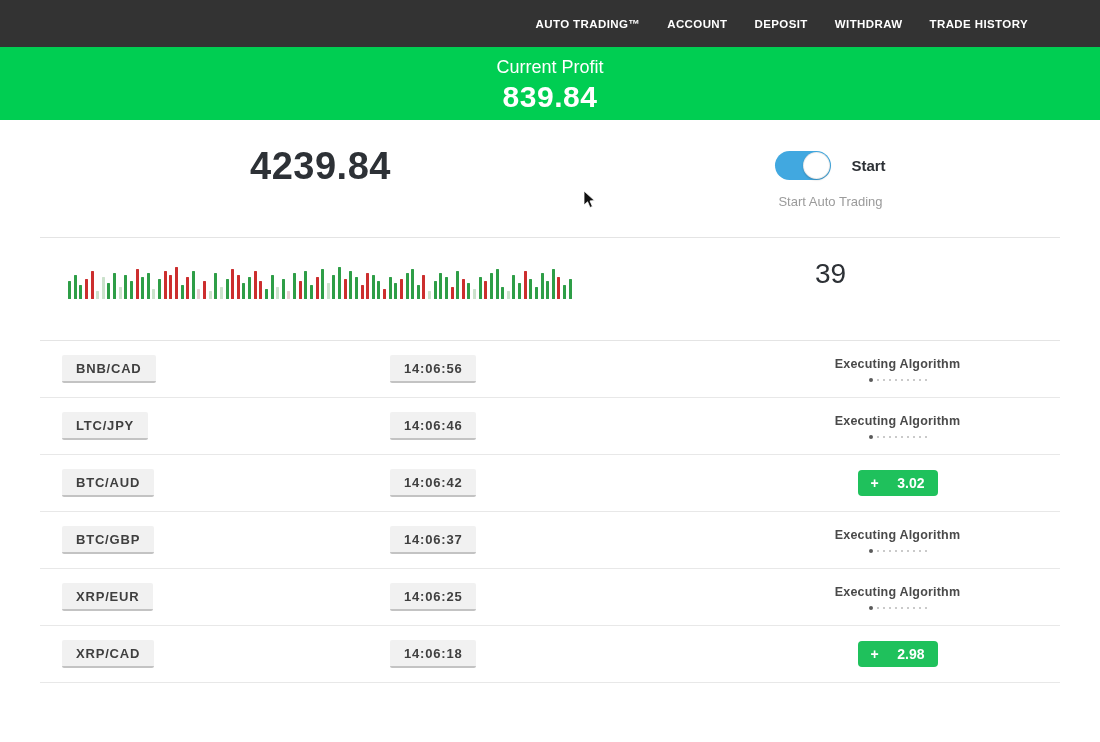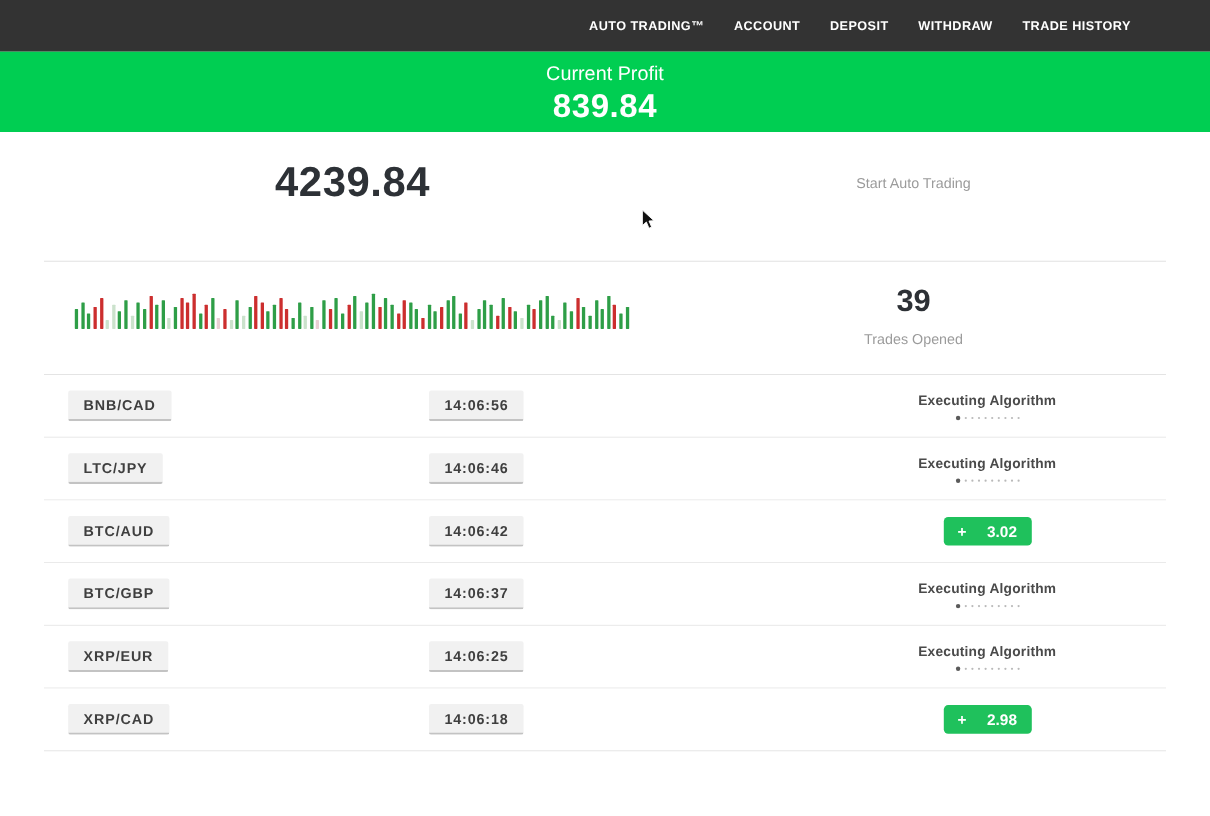--- a/index.html
+++ b/index.html
@@ -32,21 +32,21 @@
   .knob { position:absolute; top:1px; right:1px; width:27px; height:27px; border-radius:50%;
     background:#fff; border:1px solid rgba(0,0,0,.08); box-shadow:0 1px 2px rgba(0,0,0,.2); }
   .toggle-label { font-size:15px; font-weight:700; color:#2d3136; }
 
   .divider { border-top:1px solid #e4e4e4; margin:0 40px; }
 
   .analysis-row { height:102px; padding-top:18px; }
   .bars { width:505px; height:43px; margin:0 auto; display:flex; align-items:flex-end;
     justify-content:space-between; }
   .bars span { width:3px; display:inline-block; border-radius:.5px; }
-  .trades-num { font-size:28px; font-weight:700; color:#2d3136; padding-top:2px;text-align:center; }
+  .trades-num { font-size:28px; font-weight:400; color:#2d3136; padding-top:2px;text-align:center; }
   .trades-label { font-size:13px; color:#9b9b9b; margin-top:11px; }
   .analysis-label { font-size:13px; color:#9b9b9b; margin-top:7px; }
 
   
   .rows-wrap { margin:0 40px; border-top:1px solid #e4e4e4; }
   .trade-row { position:relative; height:57px; border-bottom:1px solid #e8e8e8; background:#fff; }
   .chip { display:inline-block; background:#f1f1f1; border-bottom:2px solid #c3c3c3;
     border-radius:2px; padding:6px 14px 5px; font-size:13px; font-weight:700;
     color:#3f3f3f; letter-spacing:.8px; cursor:pointer; }
   .pair-pos { position:absolute; left:22px; top:50%; transform:translateY(-50%); }
@@ -78,20 +78,26 @@
   <div class="b-label">Current Profit</div>
   <div class="b-value">839.84</div>
 </div>
 
 <div class="stats-wrap">
   <div class="stat-row balance-row">
     <div class="stat-col-l">
       <div class="big-num">4239.84</div>
     </div>
     <div class="stat-col-r">
+      <div class="toggle-line">
+        <span class="toggle" id="auto-toggle" style="background: rgb(65, 168, 224);">
+          <span class="knob"></span>
+        </span>
+        <span class="toggle-label">Start</span>
+      </div>
       <div class="sub-label">Start Auto Trading</div>
     </div>
   </div>
 </div>
 
 <div class="divider"></div>
 
 <div class="stats-wrap">
   <div class="stat-row analysis-row">
     <div class="stat-col-l">
@@ -183,21 +189,20 @@
           <span style="height: 26px; background: rgb(46, 158, 71);"></span>
           <span style="height: 18px; background: rgb(46, 158, 71);"></span>
           <span style="height: 30px; background: rgb(46, 158, 71);"></span>
           <span style="height: 22px; background: rgb(204, 46, 46);"></span>
           <span style="height: 14px; background: rgb(46, 158, 71);"></span>
           <span style="height: 20px; background: rgb(46, 158, 71);"></span>
         </div>
     </div>
     <div class="stat-col-r">
       <div class="trades-num">39</div>
-      <div class="trades-label">Trades Opened</div>
     </div>
   </div>
 </div>
 
 <div class="rows-wrap" id="trade-rows">
     <div class="trade-row">
       <span class="chip pair-pos">BNB/CAD</span>
       <span class="chip time-pos">14:06:56</span>
       <div class="status-pos">
         <div class="exec-label">Executing Algorithm</div>

